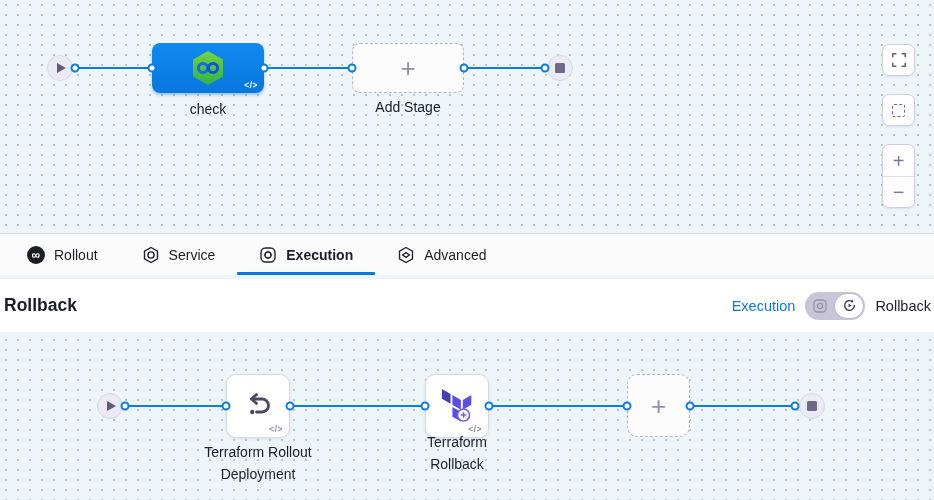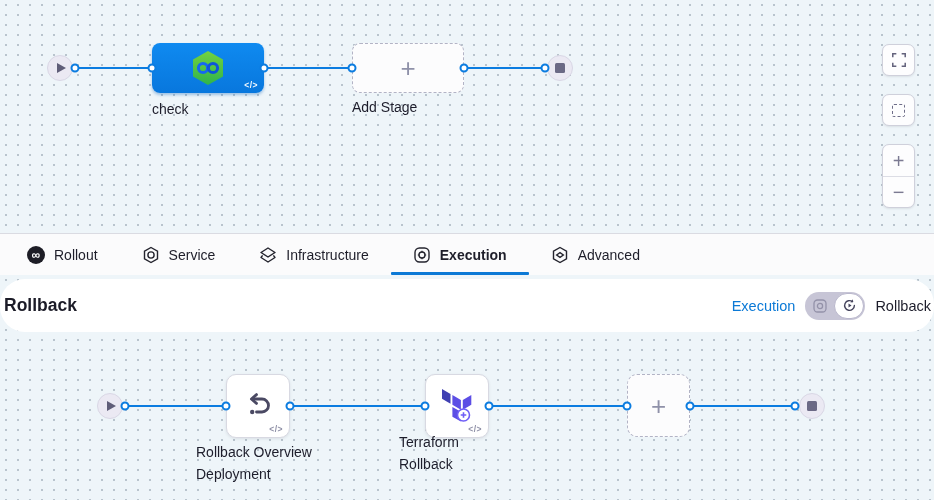--- a/index.html
+++ b/index.html
@@ -26,21 +26,21 @@
   .sq { width:10px; height:10px; background:#6b6985; border-radius:1.5px; }
 
   
   .stage-node { position:absolute; width:112px; height:50px; border-radius:8px;
      background:linear-gradient(180deg,#0f8af0,#0877dd);
      box-shadow:0 2px 3px rgba(9,96,186,.35); display:flex; align-items:center; justify-content:center; }
   .code-badge { position:absolute; right:6px; bottom:3px; font-size:8.5px; letter-spacing:.5px; font-weight:700; }
   .code-badge.white { color:rgba(255,255,255,.95); }
   .code-badge.gray { color:#8e8fa6; }
 
-  .node-label { position:absolute; text-align:left; font-size:14px; color:#1d1d2b; line-height:22px; }
+  .node-label { position:absolute; text-align:center; font-size:14px; color:#1d1d2b; line-height:22px; }
 
   
   .add-box { position:absolute; border:1.6px dashed #b2b3c5; border-radius:8px; background:#fcfcfd;
      display:flex; align-items:center; justify-content:center; cursor:pointer; }
   .plus-glyph { font-size:26px; font-weight:400; color:#8f91a9; line-height:1; }
 
   
   .step-node { position:absolute; width:64px; height:64px; border-radius:10px; background:#fff;
      border:1px solid #d8d9e2; box-shadow:0 1px 3px rgba(40,41,61,.10);
      display:flex; align-items:center; justify-content:center; }
@@ -62,21 +62,21 @@
   .tab { position:relative; display:flex; align-items:center; gap:9px; padding:0 22px;
      font-size:14px; color:#1e1e2a; cursor:pointer; white-space:nowrap; }
   .tab.active { font-weight:700; }
   .tab.active::after { content:""; position:absolute; left:0; right:0; bottom:0; height:3px;
      background:#0b79d6; border-radius:1px; }
   .ov-icon { width:18px; height:18px; border-radius:50%; background:#1d1d26; color:#fff;
      font-size:12px; font-weight:700; display:flex; align-items:center; justify-content:center; line-height:1; }
 
   
   .band { position:absolute; top:4px; left:0; right:0; height:53px; background:#fff;
-     display:flex; align-items:center; justify-content:space-between; padding:0 3px 0 4px;border-radius:25px; }
+     display:flex; align-items:center; justify-content:space-between; padding:0 3px 0 4px; }
   .band h2 { font-size:17.5px; font-weight:600; color:#1b1b27; }
   .mode-switch { display:flex; align-items:center; gap:10px; }
   .exec-link { color:#0b79d6; font-size:14.5px; font-weight:500; cursor:pointer; }
   .rb-label { color:#1d1d2b; font-size:14.5px; font-weight:500; }
   .toggle { position:relative; width:60px; height:28px; border-radius:15px; background:#c7c5d6; cursor:pointer; }
   .toggle .t-left { position:absolute; left:8px; top:7px; opacity:.75; }
   .toggle .knob { position:absolute; right:1px; top:1px; width:30px; height:26px; border-radius:13px;
      background:#fff; border:1px solid #b9b7cc; display:flex; align-items:center; justify-content:center; }
 </style>
 </head>
@@ -144,27 +144,20 @@
     <div class="tab">
       <span class="ov-icon">∞</span>
       <span>Rollout</span>
     </div>
     <div class="tab">
       <svg width="18" height="18" viewBox="0 0 18 18">
         <polygon points="9,1.5 15.5,5.25 15.5,12.75 9,16.5 2.5,12.75 2.5,5.25" fill="none" stroke="#24242e" stroke-width="1.4"></polygon>
         <circle cx="9" cy="9" r="3.1" fill="none" stroke="#24242e" stroke-width="1.4"></circle>
       </svg>
       <span>Service</span>
-    </div>
-    <div class="tab">
-      <svg width="18" height="18" viewBox="0 0 18 18">
-        <path d="M9 2 L16 6.5 9 11 2 6.5 Z" fill="none" stroke="#24242e" stroke-width="1.4" stroke-linejoin="round"></path>
-        <path d="M3.6 9.3 L2 11.5 9 16 16 11.5 14.4 9.3" fill="none" stroke="#24242e" stroke-width="1.4" stroke-linejoin="round"></path>
-      </svg>
-      <span>Infrastructure</span>
     </div>
     <div class="tab active">
       <svg width="18" height="18" viewBox="0 0 18 18">
         <rect x="2" y="2" width="14" height="14" rx="4.5" fill="none" stroke="#24242e" stroke-width="1.4"></rect>
         <circle cx="9" cy="9" r="3" fill="none" stroke="#24242e" stroke-width="1.4"></circle>
         <path d="M9 4.8v1.4 M13.2 9h-1.4 M9 13.2v-1.4 M4.8 9h1.4" stroke="#24242e" stroke-width="1.2"></path>
       </svg>
       <span>Execution</span>
     </div>
     <div class="tab">
@@ -211,21 +204,21 @@
     </div>
 
     <div class="step-node" style="left:226px;top:99px">
       <svg width="30" height="30" viewBox="0 0 30 30">
         <path d="M11 8 H19 a6.5 6.5 0 0 1 0 13 H13.5" fill="none" stroke="#4a4963" stroke-width="2.8" stroke-linecap="round" stroke-linejoin="round"></path>
         <path d="M13.5 3.6 L8.4 8 l5.1 4.4" fill="none" stroke="#4a4963" stroke-width="2.8" stroke-linecap="round" stroke-linejoin="round"></path>
         <circle cx="9.2" cy="21" r="2.2" fill="#4a4963"></circle>
       </svg>
       <span class="code-badge gray">&lt;/&gt;</span>
     </div>
-    <div class="node-label" style="left:196px;top:166px;width:124px">Rollback Overview Deployment</div>
+    <div class="node-label" style="left:196px;top:166px;width:124px">Terraform Rollout Deployment</div>
 
     <div class="step-node" style="left:425px;top:99px">
       <svg width="30" height="34" viewBox="0 0 30 34">
         <polygon points="0,0 8.5,4.9 8.5,14.7 0,9.8" fill="#4040B2"></polygon>
         <polygon points="10.4,6 18.9,10.9 18.9,20.7 10.4,15.8" fill="#5C4EE5"></polygon>
         <polygon points="20.8,10.9 29.3,6 29.3,15.8 20.8,20.7" fill="#5C4EE5"></polygon>
         <polygon points="10.4,17.9 18.9,22.8 18.9,32.6 10.4,27.7" fill="#5C4EE5"></polygon>
         <circle cx="21.5" cy="26" r="6" fill="#fff" stroke="#6E5DF6" stroke-width="1.6"></circle>
         <path d="M21.5 23.2v5.6 M18.7 26h5.6" stroke="#6E5DF6" stroke-width="1.6"></path>
       </svg>

